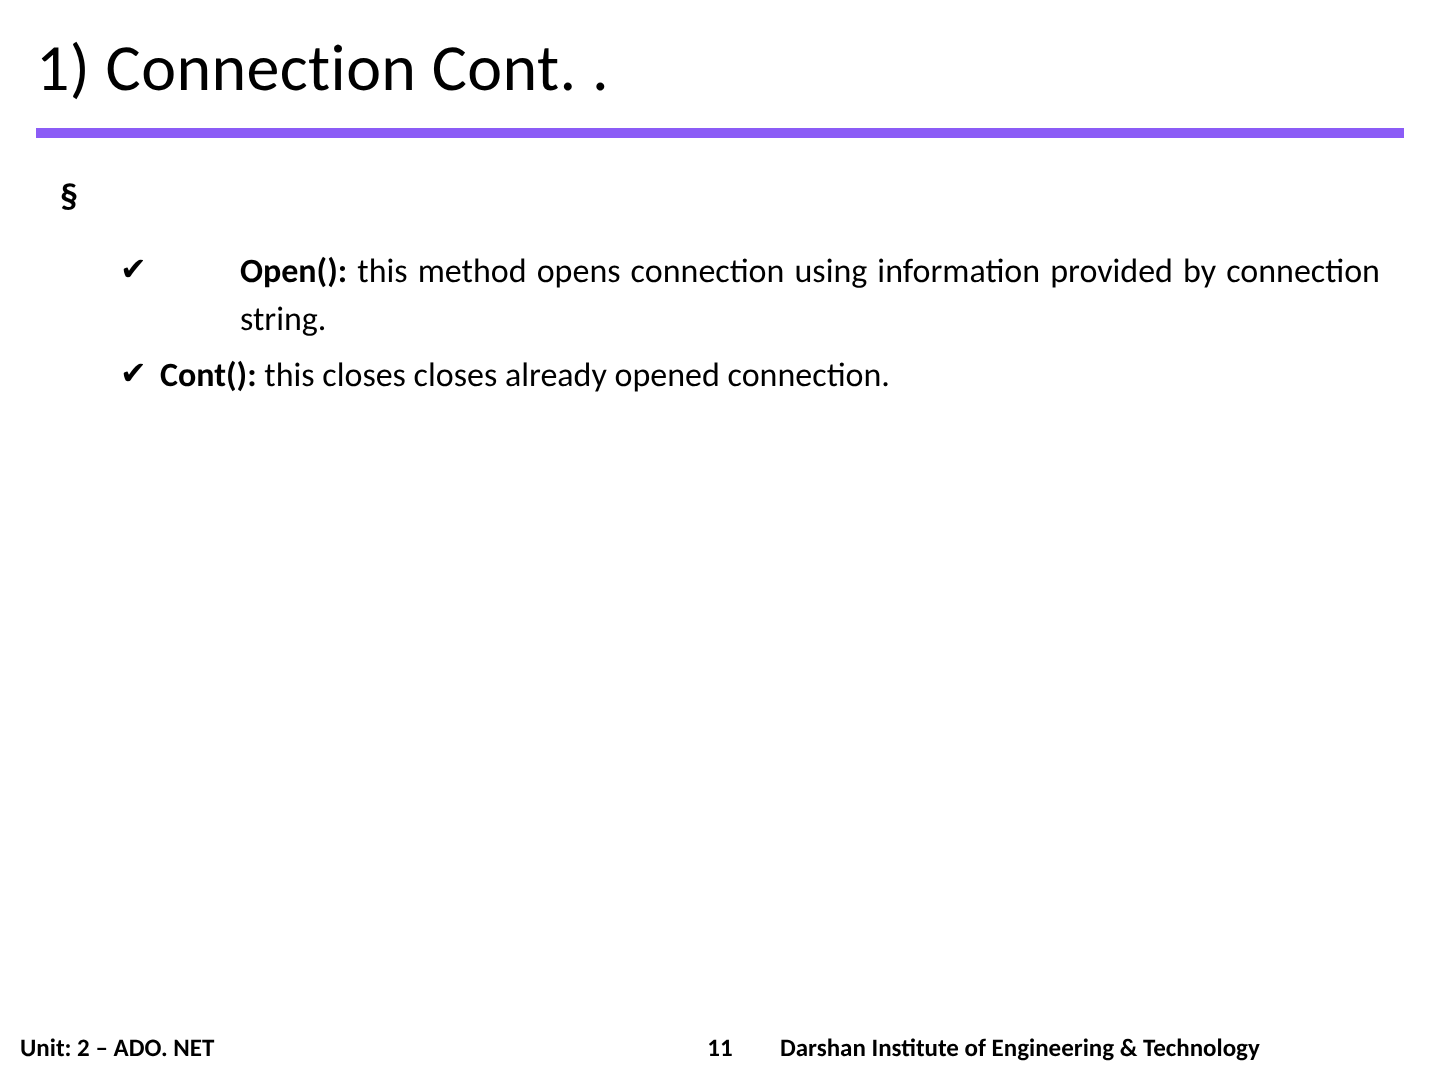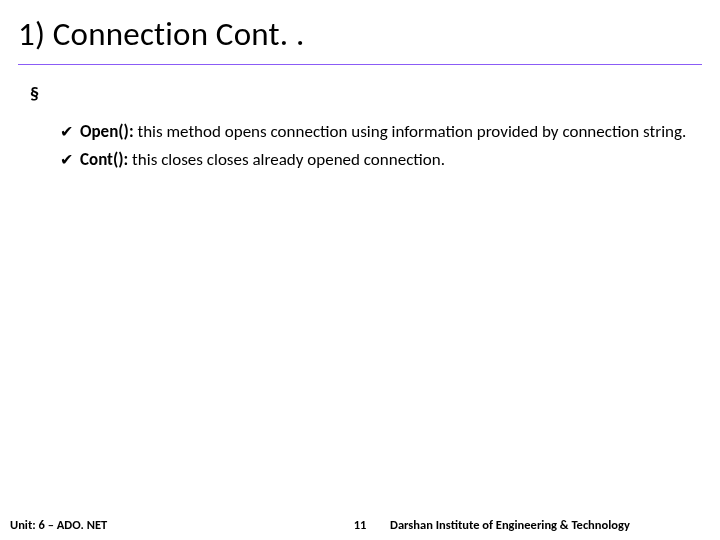--- a/index.html
+++ b/index.html
@@ -1,27 +1,27 @@
 <!DOCTYPE html>
 <html><head>
 <meta charset="utf-8">
 <style>
   * { margin: 0; padding: 0; box-sizing: border-box; }
   html, body { width: 720px; height: 540px; font-family: Calibri, "Segoe UI", Arial, sans-serif; background: #fff; color: #000; }
   .slide { width: 720px; height: 540px; position: relative; padding: 10px 18px 0 18px; }
-  .title { font-size: 33px; font-weight: 400; letter-spacing: 0.2px; padding-bottom: 10px; border-bottom: 1px solid #8b5cf6; padding-top: 4px; }
+  .title { font-size: 33px; font-weight: 400; letter-spacing: 0.2px; padding-bottom: 10px; border-bottom: 5px solid #8b5cf6; padding-top: 4px; }
   .content { padding-top: 16px; padding-left: 12px; }
   .lvl1 { display: flex; align-items: flex-start; margin-bottom: 6px; }
   .lvl1 .bullet { width: 18px; font-size: 18px; line-height: 27px; font-weight: bold; }
   .lvl1 .text { font-size: 21px; line-height: 27px; }
   .lvl2-group { padding-left: 30px; padding-top: 6px; }
   .lvl2 { display: flex; align-items: flex-start; margin-bottom: 4px; }
   .lvl2 .check { width: 20px; font-size: 16px; line-height: 24px; }
   .lvl2 .text { font-size: 17px; line-height: 24px; flex: 1; }
-  .justify { text-align: justify; text-justify: inter-word; padding-right: 12px; }
+  .justify { text-align: justify; text-justify: inter-word; padding-right: 12px; margin-left: 40px; }
   .bold { font-weight: 700; }
   .footer { position: absolute; bottom: 8px; left: 0; width: 720px; display: flex; align-items: flex-end; padding: 0 10px; font-size: 12.5px; font-weight: 700; }
   .footer .left { flex: 1; text-align: left; }
   .footer .center { width: 60px; text-align: center; }
   .footer .right { flex: 1; }
 </style>
 </head>
 <body>
 
 <div class="slide">
@@ -46,18 +46,18 @@
         <div class="check">✔</div>
         <div class="text">
           <span class="bold">Cont():</span><span> this closes closes already opened connection.</span>
         </div>
       </div>
 
     </div>
   </div>
 
   <div class="footer">
-    <div class="left">Unit: 6 – ADO. NET</div>
+    <div class="left">Unit: 2 – ADO. NET</div>
     <div class="center">11</div>
     <div class="right">Darshan Institute of Engineering &amp; Technology</div>
   </div>
 
 </div>
 
 </body></html>

